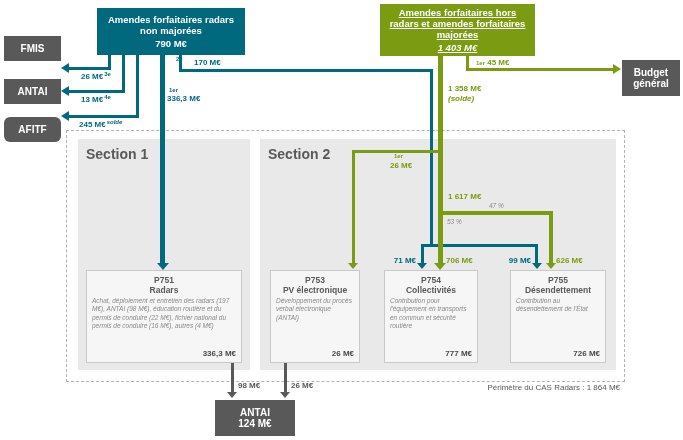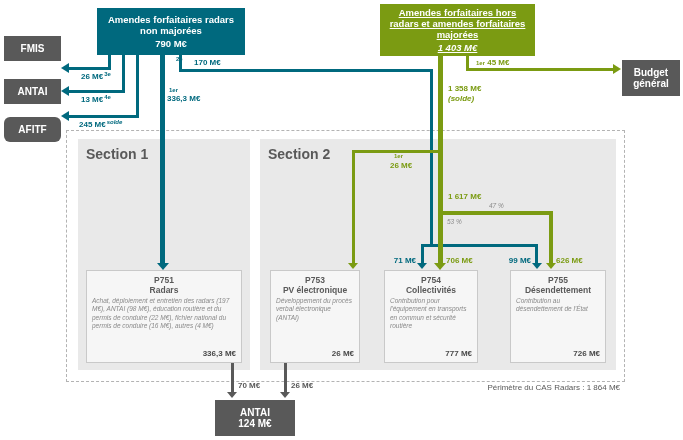--- a/index.html
+++ b/index.html
@@ -159,21 +159,21 @@
     <div class="line" style="left:352px;top:150px;width:86px;height:3px;"></div>
     <div class="line" style="left:352px;top:150px;width:3px;height:113px;"></div>
     <div class="ad" style="left:348px;top:263px;"></div>
     <div class="flbl tiny" style="left:394px;top:153px;">1er</div>
     <div class="flbl" style="left:390px;top:161px;">26 M€</div>
   </div>
 
   <div class="gray">
     <div class="line" style="left:231px;top:363px;width:3px;height:30px;"></div>
     <div class="ad" style="left:227px;top:392px;"></div>
-    <div class="flbl" style="left:238px;top:381px;">70 M€</div>
+    <div class="flbl" style="left:238px;top:381px;">98 M€</div>
   </div>
   <div class="gray">
     <div class="line" style="left:284px;top:363px;width:3px;height:30px;"></div>
     <div class="ad" style="left:280px;top:392px;"></div>
     <div class="flbl" style="left:291px;top:381px;">26 M€</div>
   </div>
 
   <div class="src teal-bg" style="left:97px;top:8px;width:148px;height:47px;">
     <div>Amendes forfaitaires radars non majorées</div>
     <div class="src-amount">790 M€</div>

